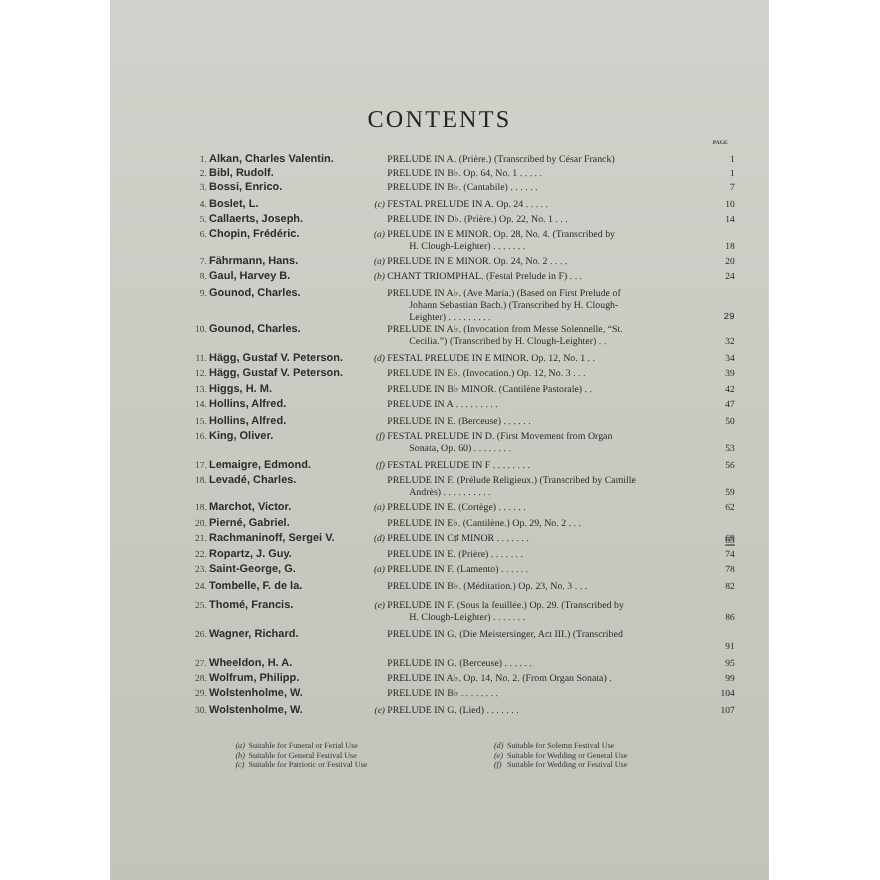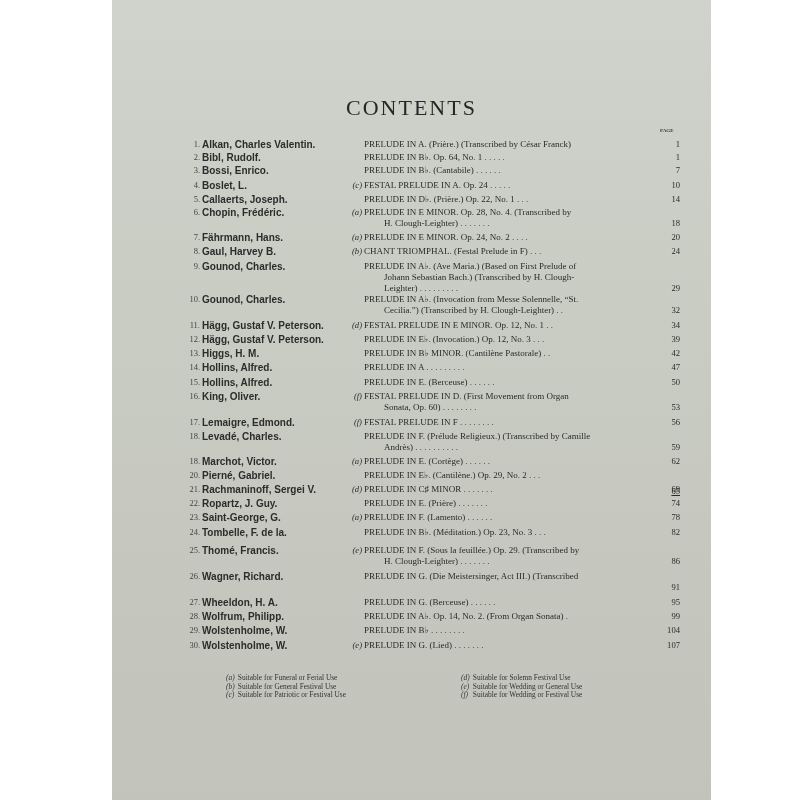--- a/index.html
+++ b/index.html
@@ -4,21 +4,20 @@
 <style>
   html, body { margin: 0; padding: 0; }
   body {
     width: 800px; height: 800px; background: #ffffff;
     position: relative; overflow: hidden;
   }
   .page {
     position: absolute; left: 100px; top: 0; width: 599px; height: 800px;
     background: linear-gradient(180deg, #cfd3cb 0%, #c9ccc3 40%, #c2c3ba 100%);
     color: #2a2a2a;
-    margin-left: 12px;
   }
   .title {
     position: absolute; left: 0; right: 0; top: 95px; text-align: center;
     font-family: "Liberation Serif", serif; font-size: 22px; letter-spacing: 2px;
     color: #252628;
   }
   .page-label {
     position: absolute; left: 548px; top: 128px;
     font-family: "Liberation Serif", serif; font-size: 5px; font-weight: bold;
     color: #333;
@@ -142,21 +141,21 @@
       </div>
       <div class="entry" style="top: 261px;">
         <span class="num">9.</span>
         <span class="composer">Gounod, Charles.</span>
         <span class="mark"></span>
         <span class="work">
           <span class="line">PRELUDE IN A♭.  (Ave Maria.)  (Based on First Prelude of</span>
           <span class="line cont">Johann Sebastian Bach.)  (Transcribed by H. Clough-</span>
           <span class="line cont">Leighter)   .   .   .   .   .   .   .   .   .</span>
         </span>
-        <span class="pg" style="top: 22px;">29</span>
+        <span class="pg" style="top: 22px; font-family: Liberation Mono, monospace;">29</span>
       </div>
       <div class="entry" style="top: 294px;">
         <span class="num">10.</span>
         <span class="composer">Gounod, Charles.</span>
         <span class="mark"></span>
         <span class="work">
           <span class="line">PRELUDE IN A♭.  (Invocation from Messe Solennelle, “St.</span>
           <span class="line cont">Cecilia.”)  (Transcribed by H. Clough-Leighter)   .   .</span>
         </span>
         <span class="pg" style="top: 11px;">32</span>

